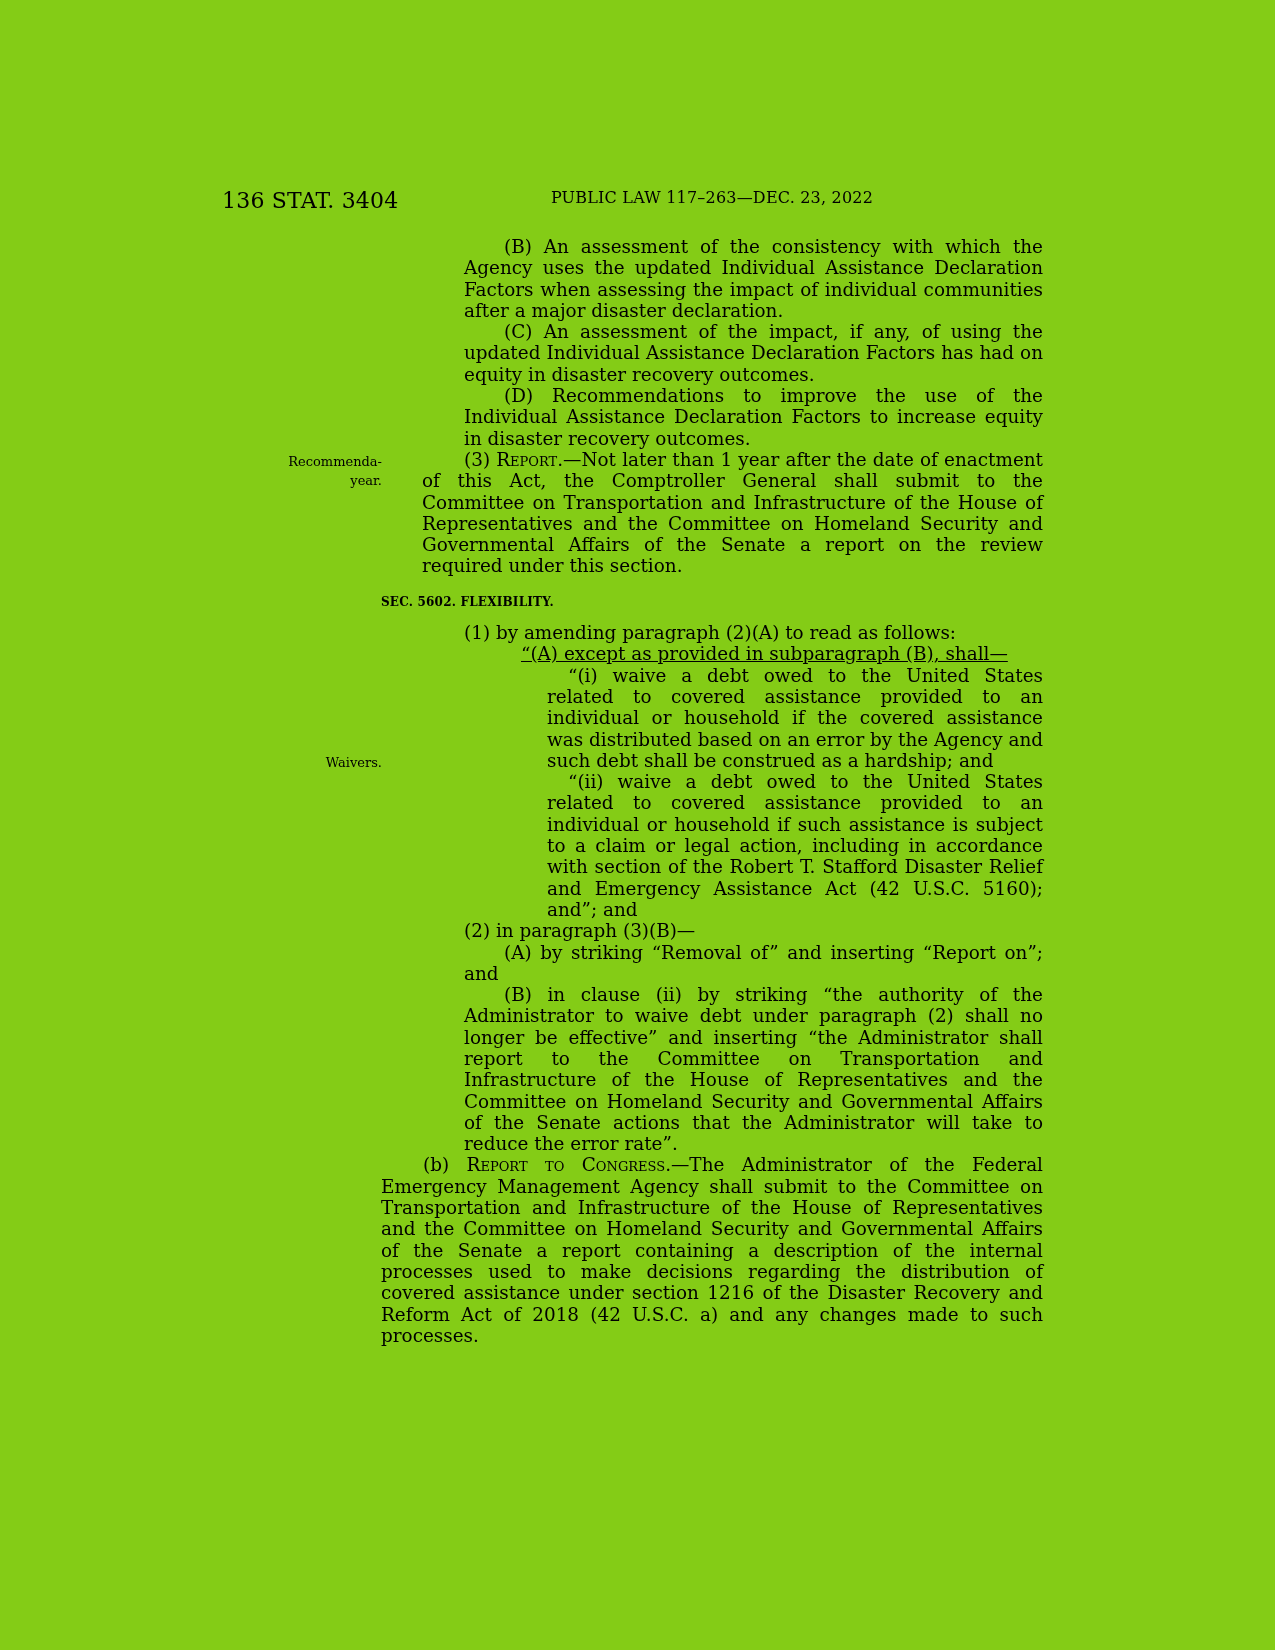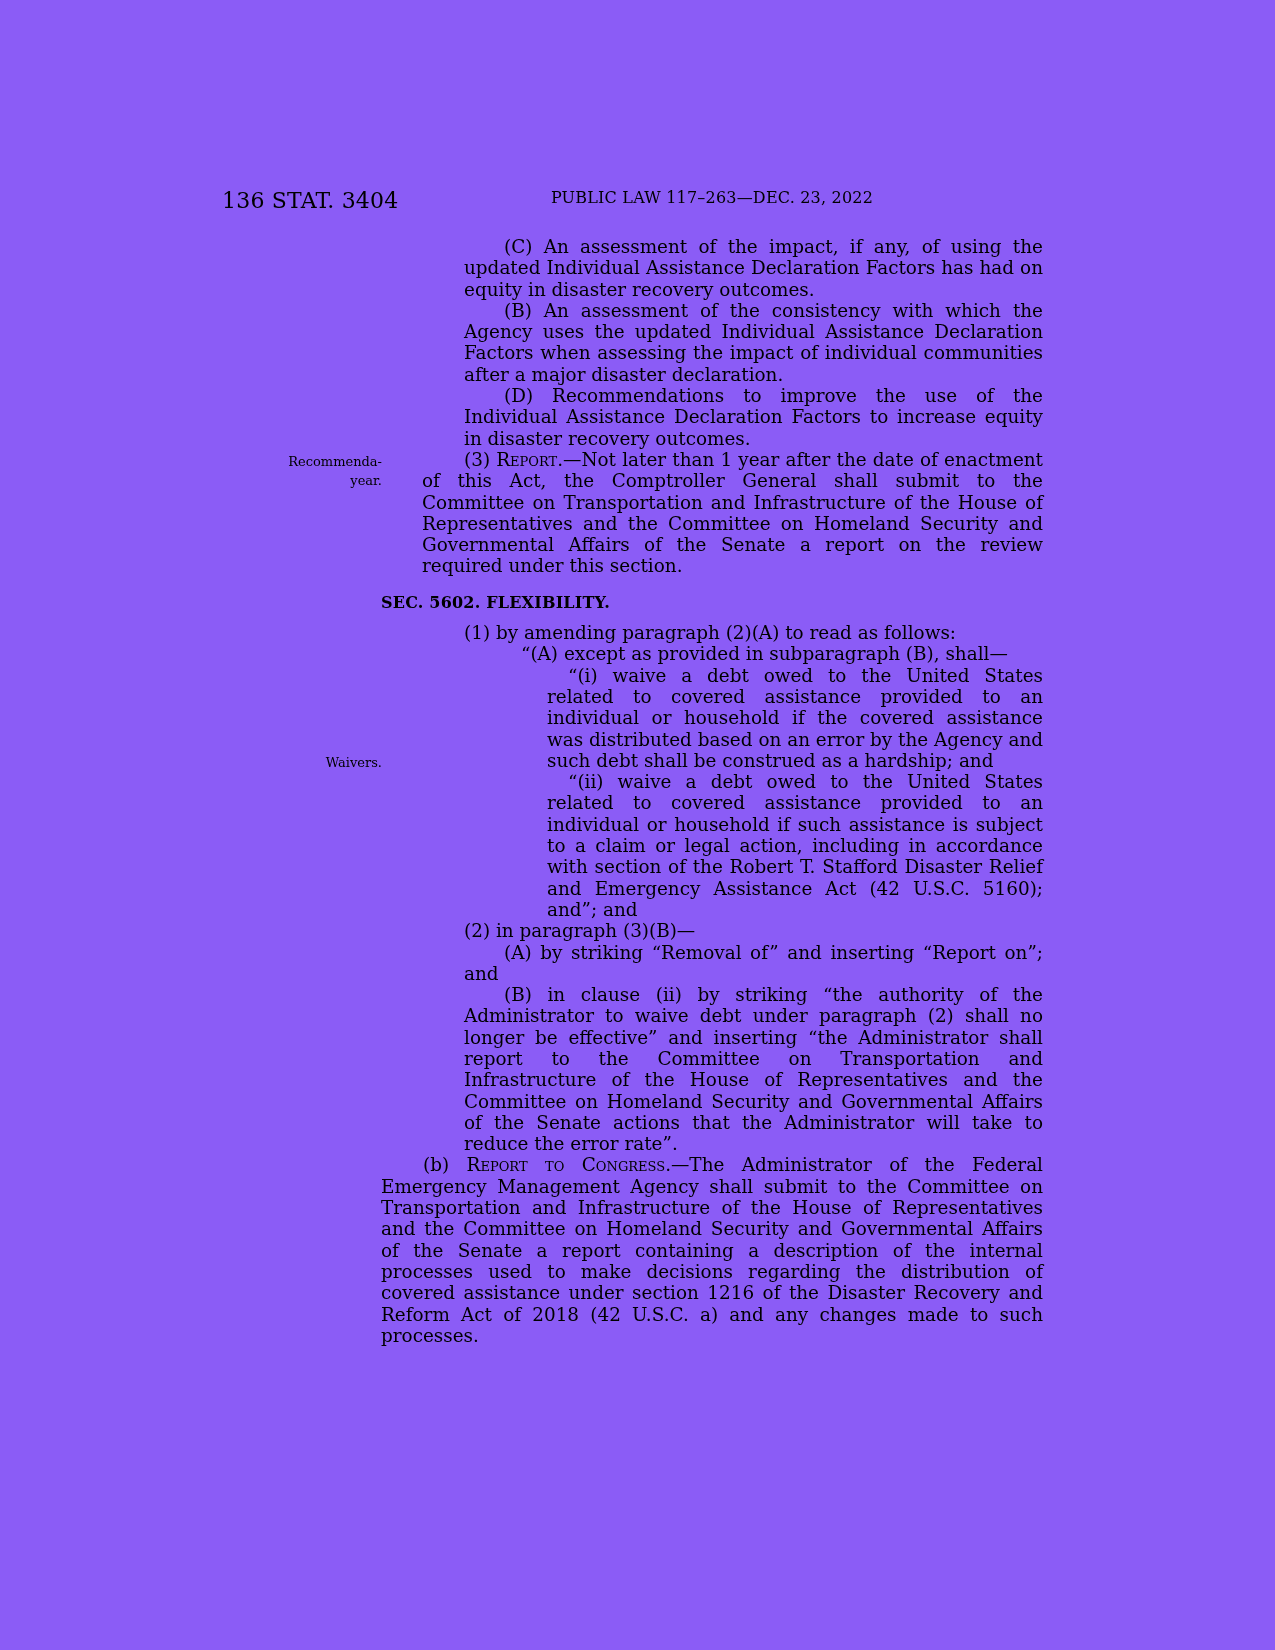--- a/index.html
+++ b/index.html
@@ -5,21 +5,21 @@
   html, body { margin: 0; padding: 0; }
   body {
     background: #e8e8e8;
     font-family: "DejaVu Serif", "Liberation Serif", serif;
   }
   .page {
     position: relative;
     width: 1275px;
     height: 1650px;
     margin: 0 auto;
-    background: #8b5cf6;
+    background: #84cc16;
     color: #000000;
     overflow: hidden;
   }
   
   .running-head { position: absolute; top: 188px; left: 0; width: 1275px; height: 30px; }
   .stat-no {
     position: absolute; left: 222px; top: 0;
     font-size: 22px; letter-spacing: 0.2px; white-space: nowrap;
   }
   .law-title {
@@ -36,25 +36,25 @@
   
   .body-col {
     position: absolute; left: 381px; top: 236px; width: 662px;
     font-size: 18.4px; line-height: 21.3px;
     text-align: justify;
   }
   .body-col p { margin: 0; padding: 0; }
   p.ind-a  { margin-left: 0;     text-indent: 42px; }
   p.ind-n  { margin-left: 41px;  text-indent: 42px; }
   p.ind-s  { margin-left: 83px;  text-indent: 40px; }
-  p.ind-qs { margin-left: 100px; text-indent: 40px; }
+  p.ind-qs { margin-left: 100px; text-indent: 40px; text-decoration: underline; }
   p.ind-qc { margin-left: 166px; text-indent: 21px; }
   p.sec-heading {
     margin: 15px 0 9px 0; text-indent: 0;
-    font-weight: bold; font-size: 16px; letter-spacing: 0.2px;
+    font-weight: bold; font-size: 12px; letter-spacing: 0.2px;
     text-align: left;
   }
   .sc { font-variant: small-caps; }
 </style>
 </head>
 <body>
 
 <div class="page">
 
   <header class="running-head">
@@ -66,22 +66,22 @@
     <div class="margin-note note-recommendations">
       <span>Recommenda-</span><br>
       <span>year.</span>
     </div>
     <div class="margin-note note-waivers">
       <span>Waivers.</span>
     </div>
   </aside>
 
   <main id="statute-body" class="body-col">
+      <p class="ind-s"><span>(B) An assessment of the consistency with which the Agency uses the updated Individual Assistance Declaration Factors when assessing the impact of individual communities after a major disaster declaration.</span></p>
       <p class="ind-s"><span>(C) An assessment of the impact, if any, of using the updated Individual Assistance Declaration Factors has had on equity in disaster recovery outcomes.</span></p>
-      <p class="ind-s"><span>(B) An assessment of the consistency with which the Agency uses the updated Individual Assistance Declaration Factors when assessing the impact of individual communities after a major disaster declaration.</span></p>
       <p class="ind-s"><span>(D) Recommendations to improve the use of the Individual Assistance Declaration Factors to increase equity in disaster recovery outcomes.</span></p>
       <p class="ind-n"><span>(3) </span><span class="sc">Report</span><span>.—Not later than 1 year after the date of enactment of this Act, the Comptroller General shall submit to the Committee on Transportation and Infrastructure of the House of Representatives and the Committee on Homeland Security and Governmental Affairs of the Senate a report on the review required under this section.</span></p>
       <p class="sec-heading"><span>SEC. 5602. FLEXIBILITY.</span></p>
       <p class="ind-n"><span>(1) by amending paragraph (2)(A) to read as follows:</span></p>
       <p class="ind-qs"><span>“(A) except as provided in subparagraph (B), shall—</span></p>
       <p class="ind-qc"><span>“(i) waive a debt owed to the United States related to covered assistance provided to an individual or household if the covered assistance was distributed based on an error by the Agency and such debt shall be construed as a hardship; and</span></p>
       <p class="ind-qc"><span>“(ii) waive a debt owed to the United States related to covered assistance provided to an individual or household if such assistance is subject to a claim or legal action, including in accordance with section of the Robert T. Stafford Disaster Relief and Emergency Assistance Act (42 U.S.C. 5160); and”; and</span></p>
       <p class="ind-n"><span>(2) in paragraph (3)(B)—</span></p>
       <p class="ind-s"><span>(A) by striking “Removal of” and inserting “Report on”; and</span></p>
       <p class="ind-s"><span>(B) in clause (ii) by striking “the authority of the Administrator to waive debt under paragraph (2) shall no longer be effective” and inserting “the Administrator shall report to the Committee on Transportation and Infrastructure of the House of Representatives and the Committee on Homeland Security and Governmental Affairs of the Senate actions that the Administrator will take to reduce the error rate”.</span></p>

